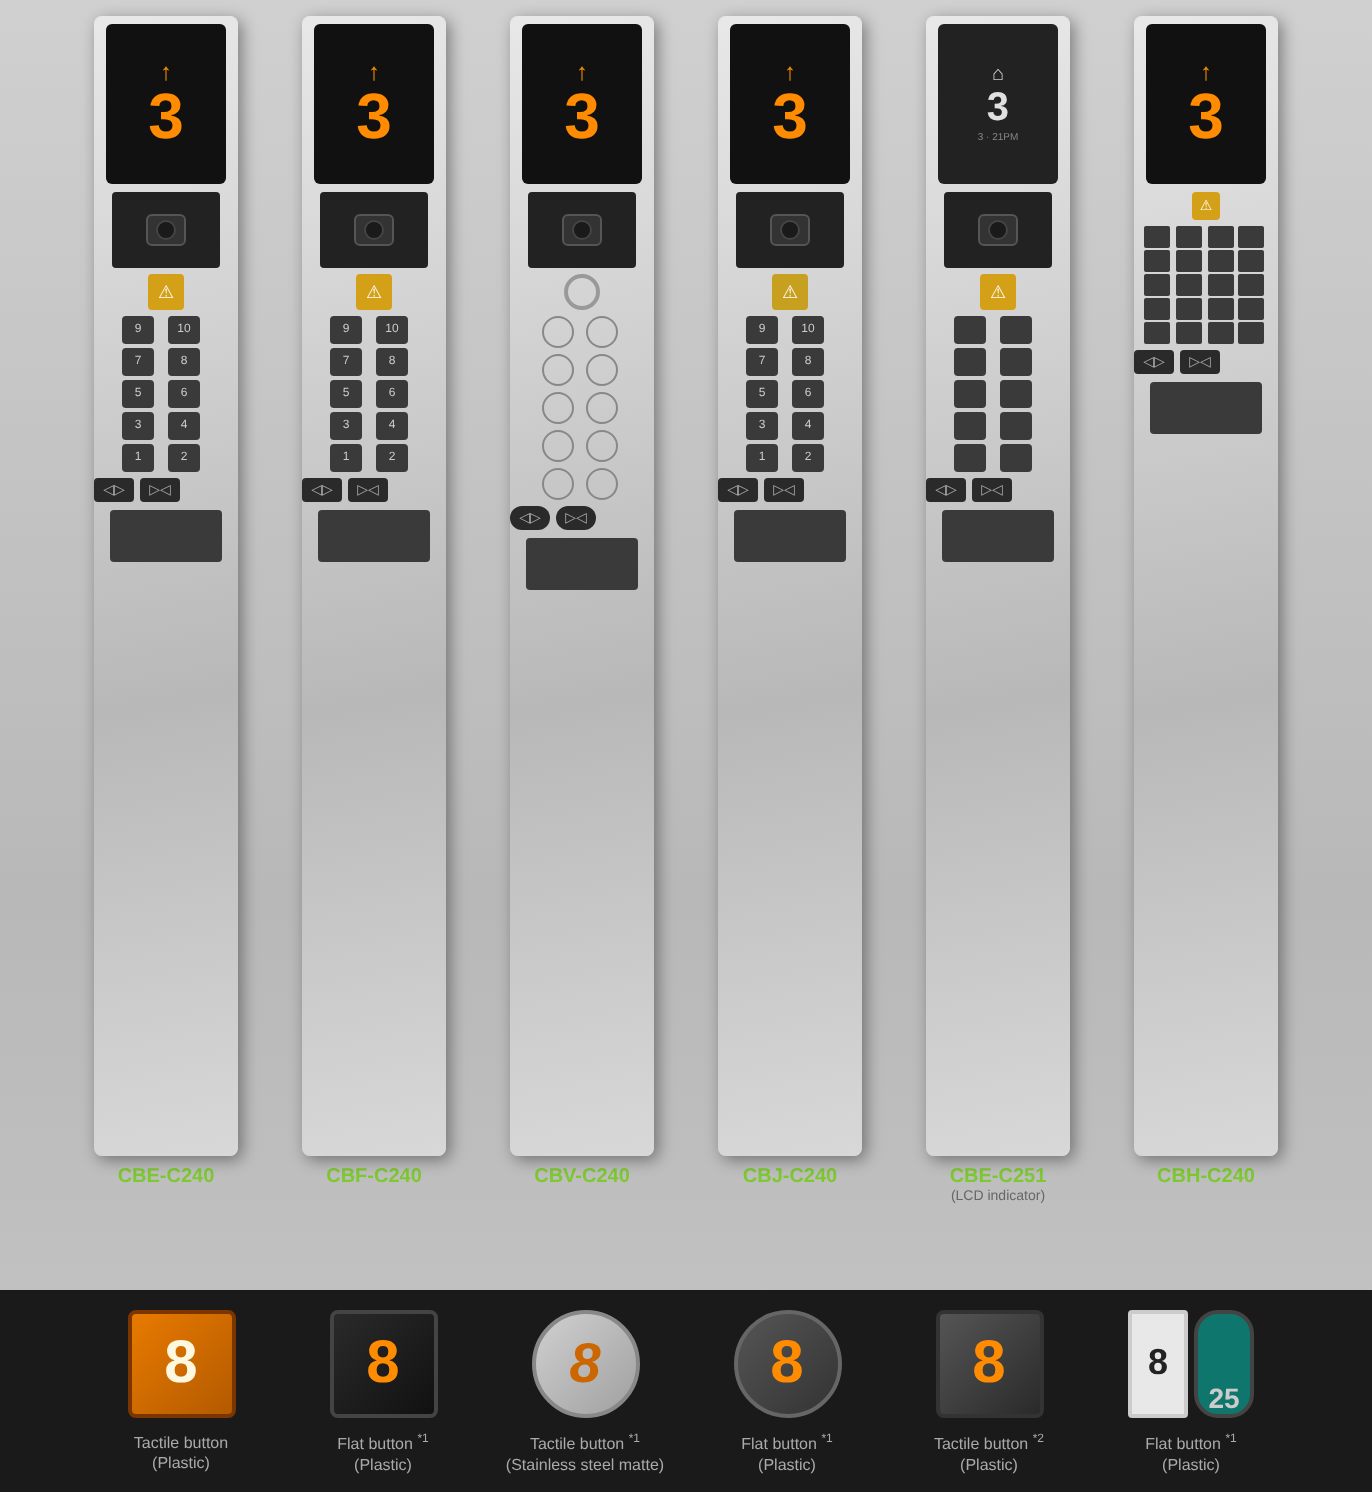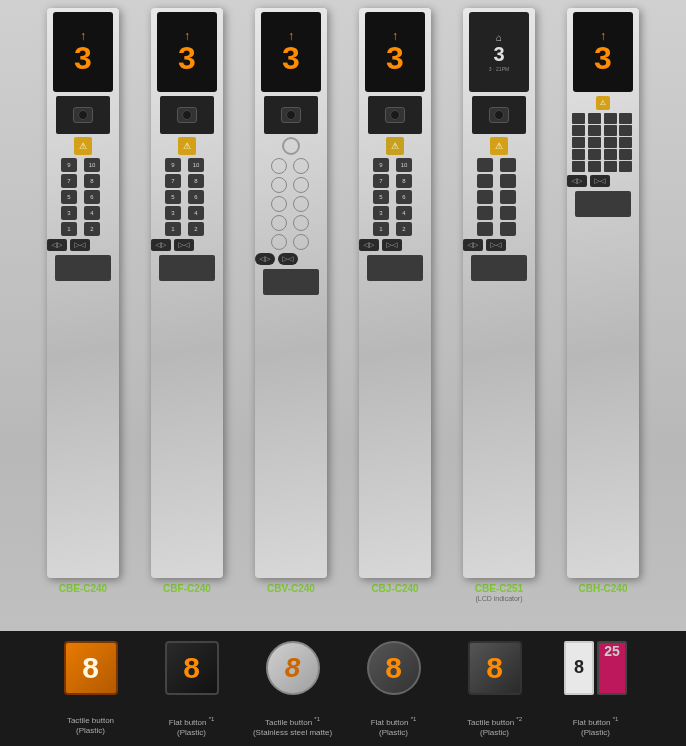--- a/index.html
+++ b/index.html
@@ -353,36 +353,36 @@
       align-items: center;
       justify-content: center;
       font-size: 18px;
       font-weight: bold;
       color: #222;
     }
 
     .btn-flat-dark-sq {
       width: 30px;
       height: 54px;
-      background: #be185d;
+      background: #0f766e;
       border: 2px solid #444;
-      border-radius: 2px;
-      display: flex;
-      align-items: flex-start;
+      border-radius: 12px;
+      display: flex;
+      align-items: flex-end;
       justify-content: center;
       font-size: 14px;
       font-weight: bold;
       color: #ccc;
     }
 
     .btn-label {
       color: #aaa;
       font-size: 8px;
       text-align: center;
-      margin-top: 21px;
+      margin-top: 8px;
       line-height: 1.3;
     }
 
     .btn-label sup {
       font-size: 6px;
     }
 
     
     .panel-section {
       height: 620px;

